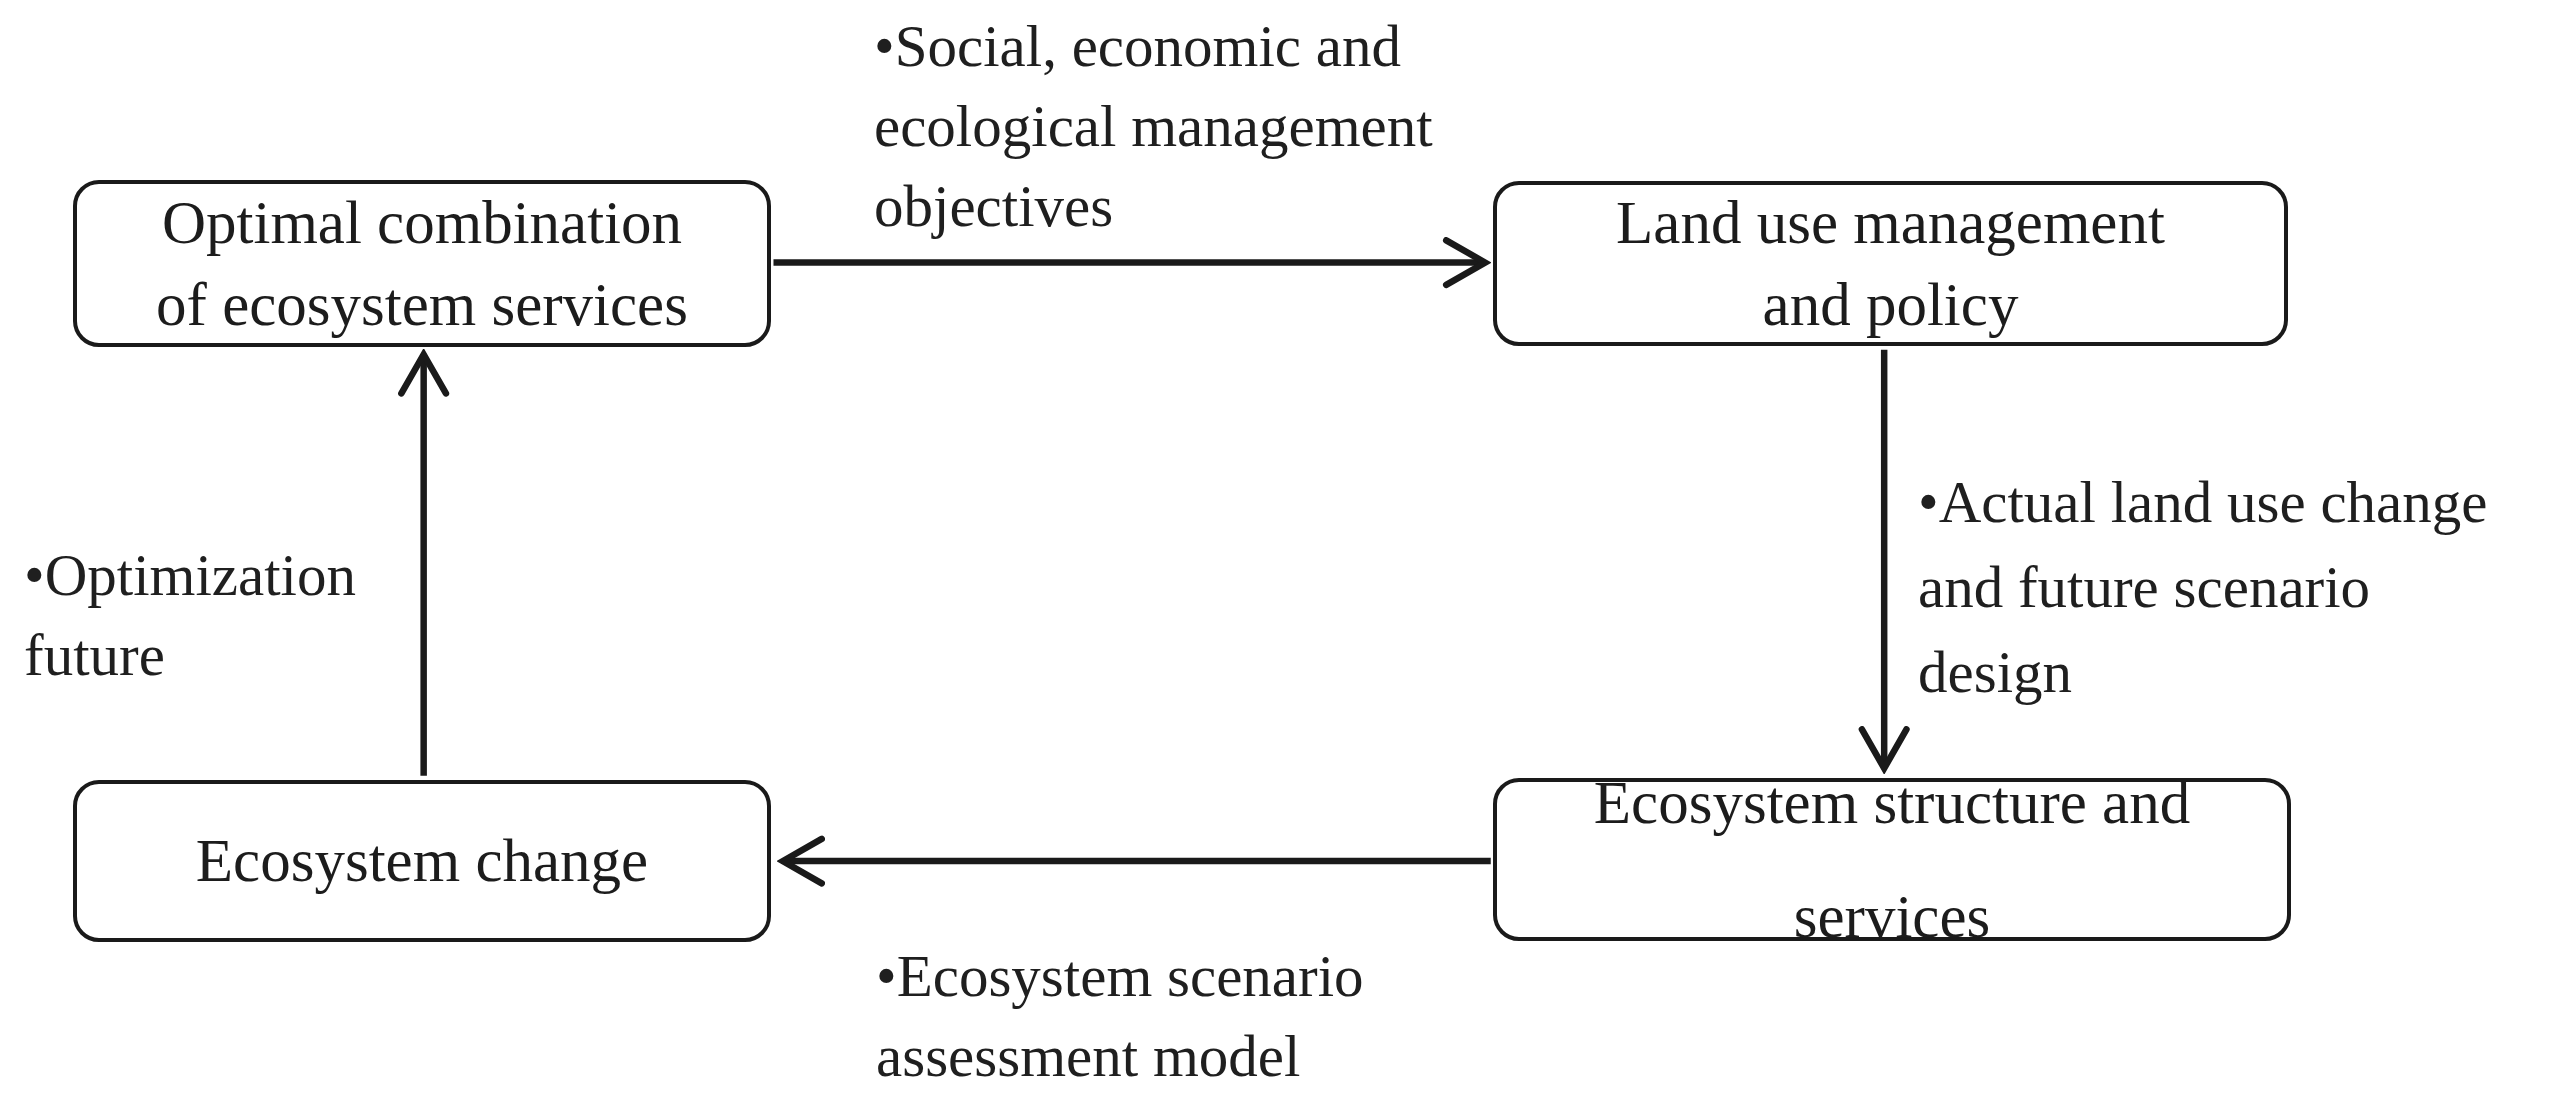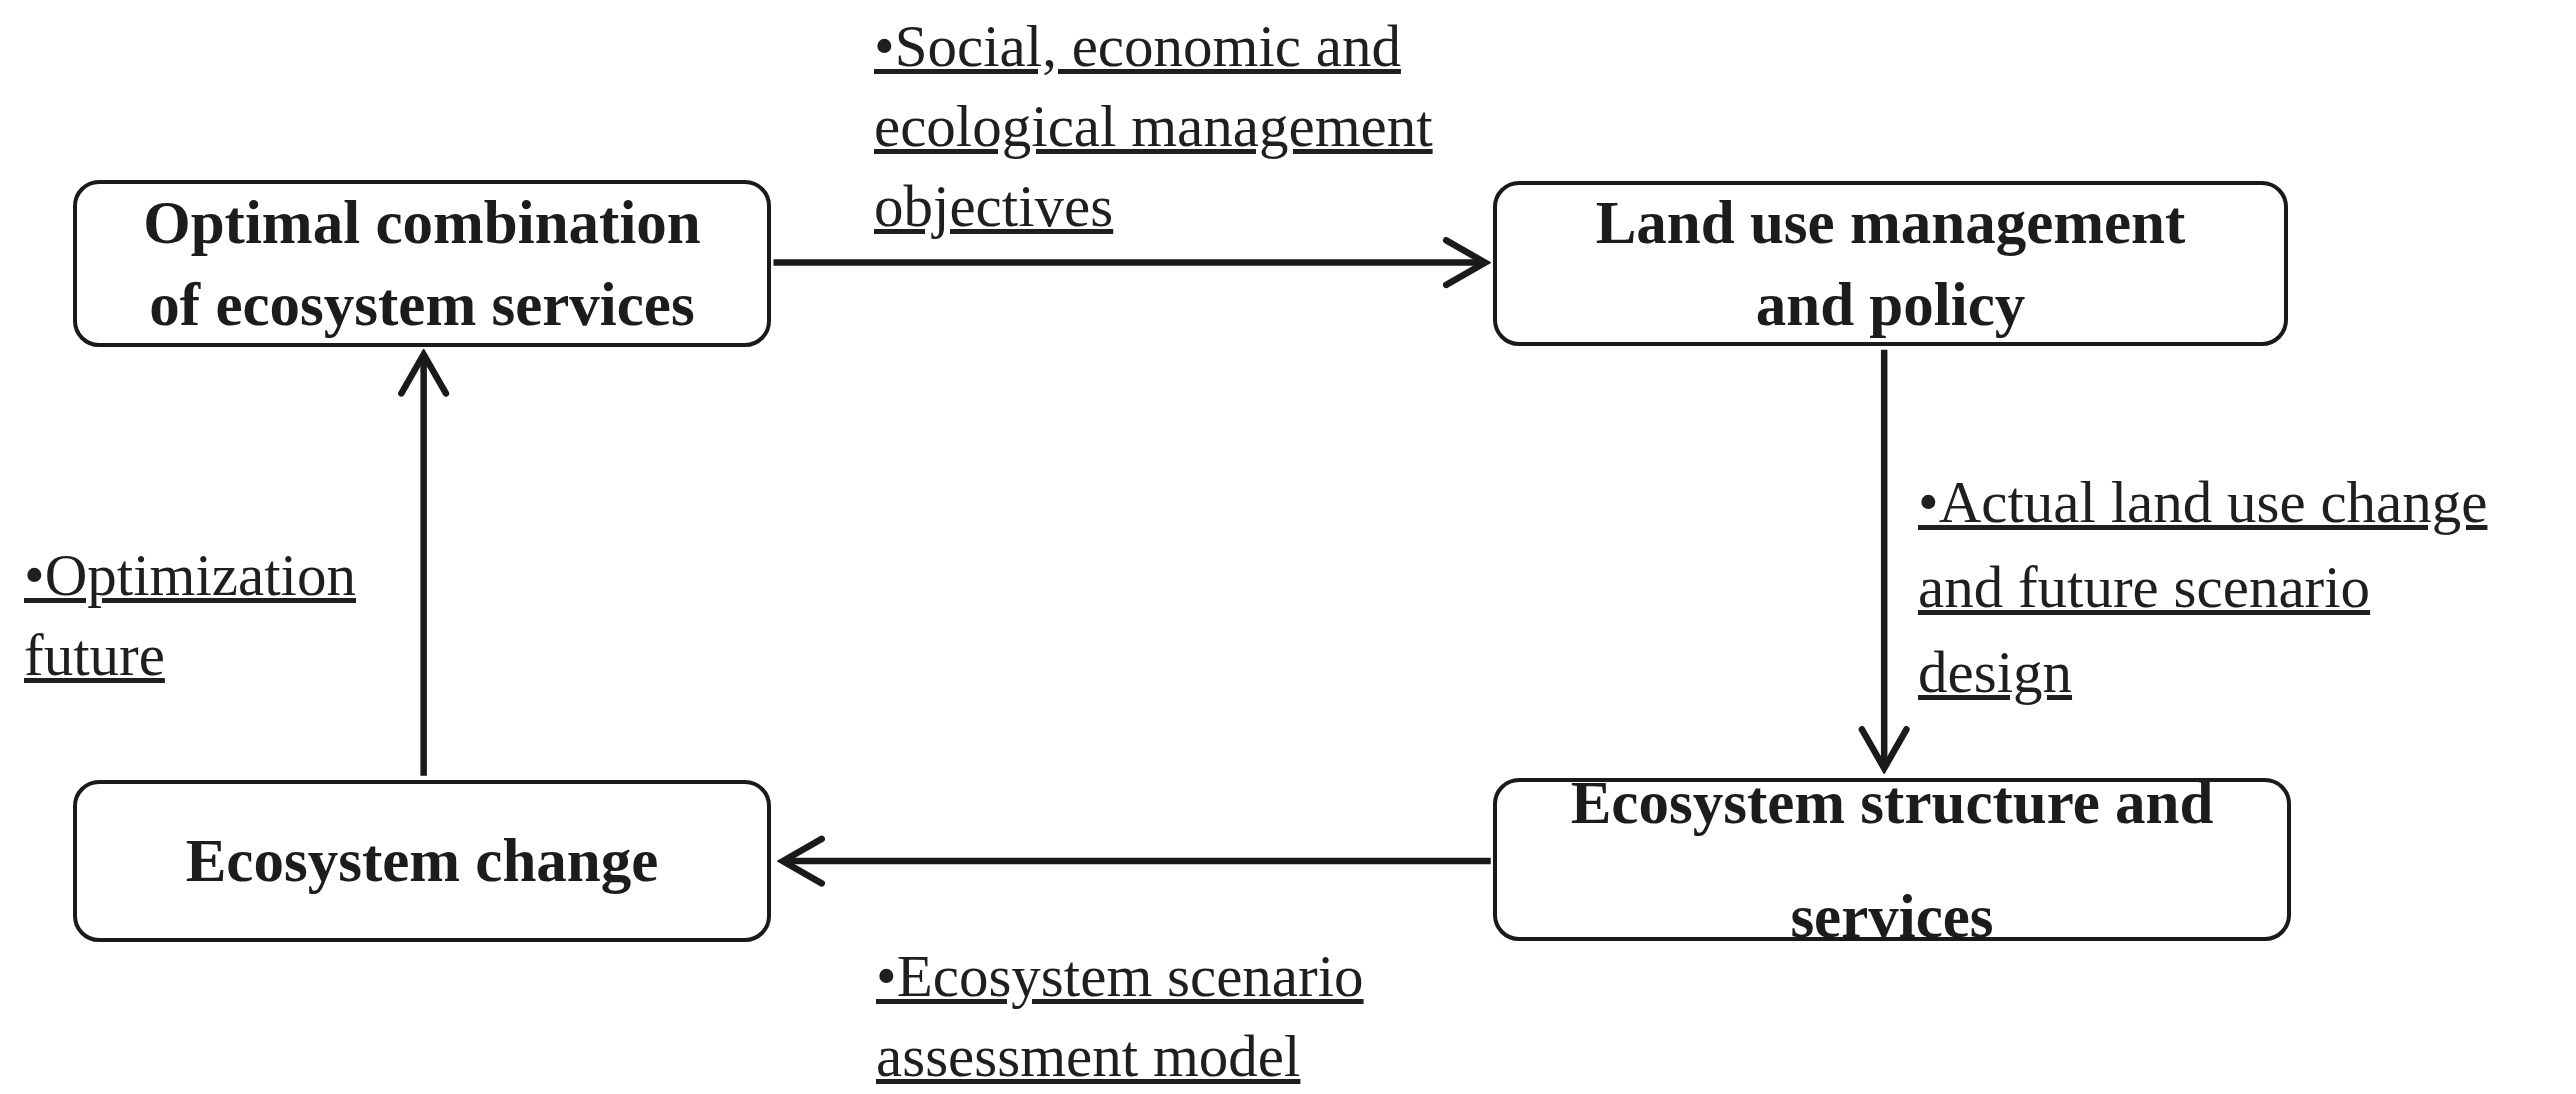--- a/index.html
+++ b/index.html
@@ -18,40 +18,39 @@
     position: absolute;
     box-sizing: border-box;
     background: #ffffff;
     border: 4.6px solid #1a1a1a;
     border-radius: 26px;
     display: flex;
     flex-direction: column;
     justify-content: center;
     align-items: center;
     text-align: center;
-    font-weight: bold;
+    font-weight: normal;
     font-size: 61px;
     line-height: 82px;
     color: #1c1c1c;
   }
   .box .box-line {
     white-space: nowrap;
   }
   #box-optimal   { left: 73px;   top: 180px; width: 698px; height: 167px; }
   #box-landuse   { left: 1493px; top: 181px; width: 795px; height: 165px; }
   #box-structure { left: 1493px; top: 778px; width: 798px; height: 163px; gap: 32px; }
   #box-service   { left: 73px;   top: 780px; width: 698px; height: 162px; }
 
   .note {
     position: absolute;
     font-size: 59px;
     line-height: 80px;
     color: #1f1f1f;
     font-weight: normal;
-    text-decoration: underline;
   }
   .note .note-line {
     white-space: nowrap;
   }
   #note-objectives   { left: 874px;  top: 5.6px; }
   #note-scenario     { left: 1918px; top: 460px; line-height: 85px; }
   #note-assessment   { left: 876px;  top: 936px; }
   #note-optimization { left: 24px;   top: 535px; }
 
   #arrow-layer {

